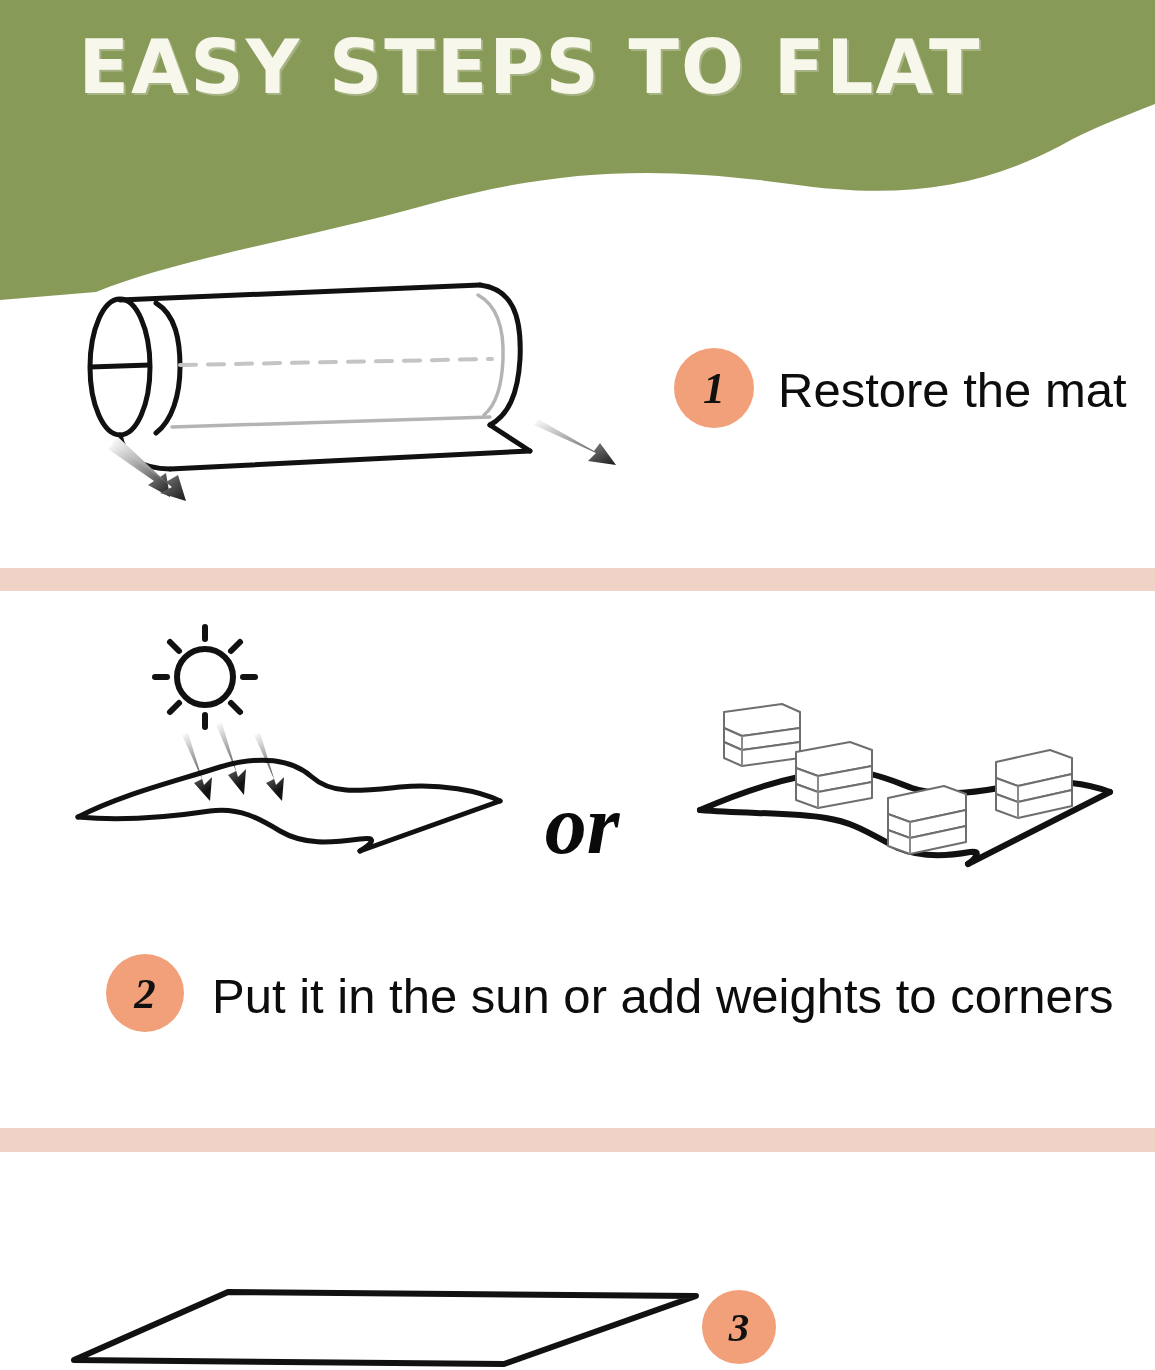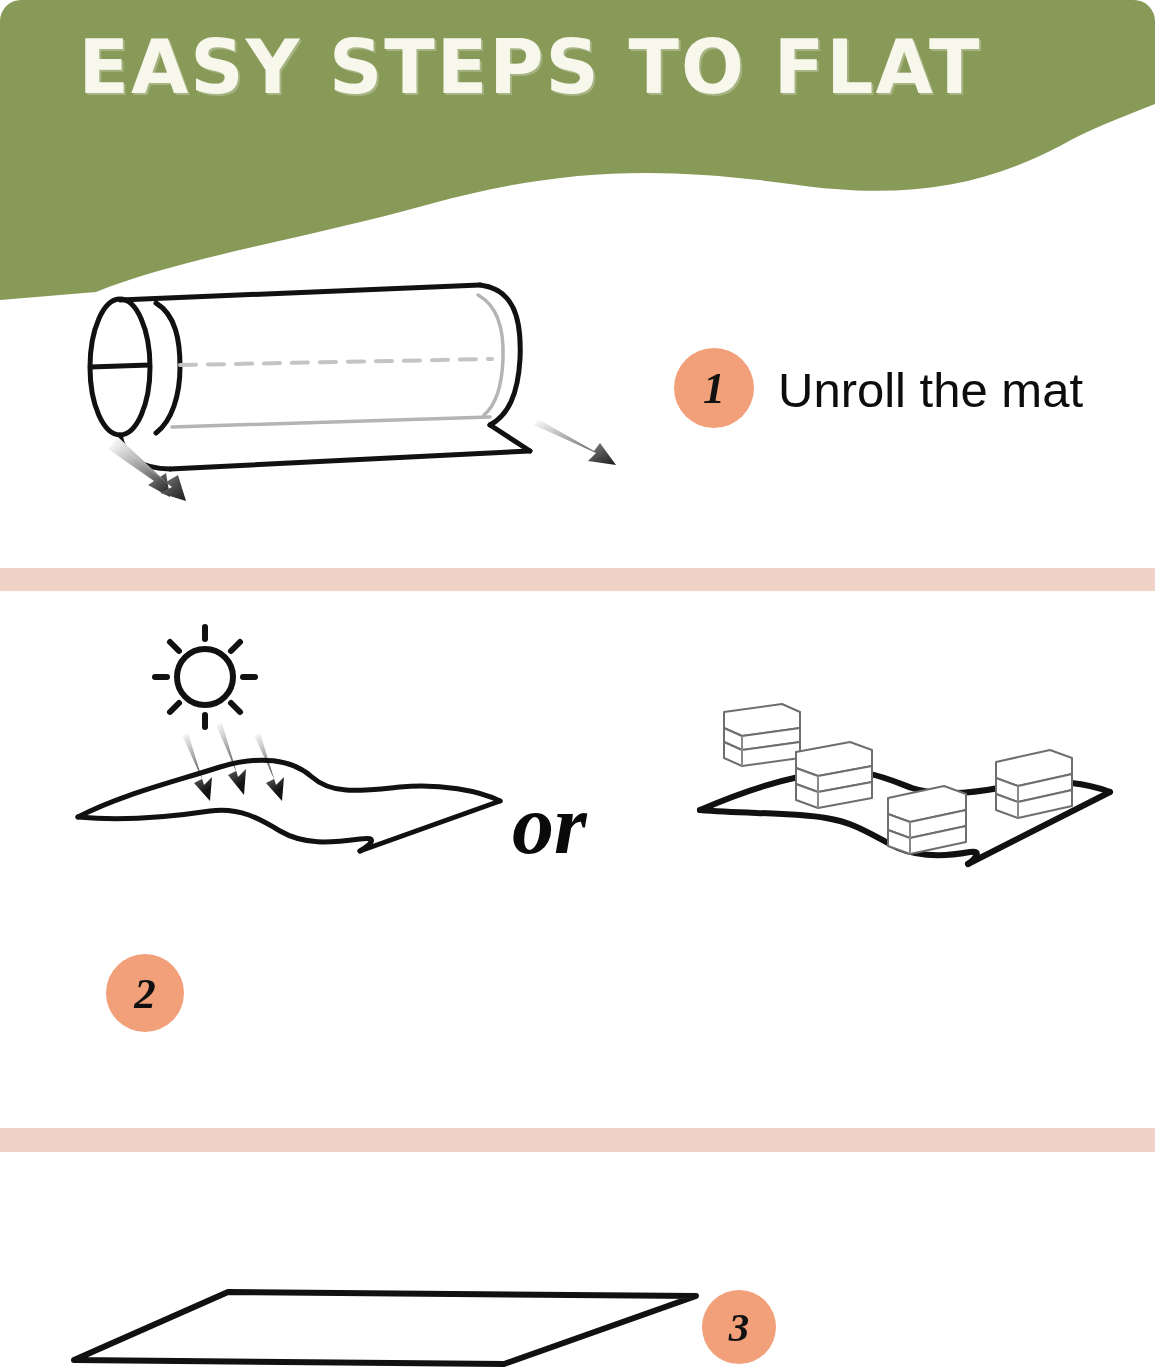--- a/index.html
+++ b/index.html
@@ -7,21 +7,20 @@
     padding: 0;
     background: #ffffff;
   }
   #page {
     position: relative;
     width: 1155px;
     height: 1370px;
     background: #ffffff;
     overflow: hidden;
     font-family: "Liberation Sans", sans-serif;
-    border-radius: 21px;
   }
 
   
   .header-shape {
     position: absolute;
     left: 0;
     top: 0;
     width: 1155px;
     height: 300px;
   }
@@ -76,21 +75,21 @@
   #badge-2 { left: 106px; top: 954px; width: 78px; height: 78px; font-size: 43px; }
   #label-2 { left: 212px; top: 968px; font-size: 49px; }
 
   #badge-3 { left: 702px; top: 1290px; width: 74px; height: 74px; font-size: 41px; }
   #label-3 { left: 822px; top: 1302px; font-size: 49px; }
 
   
   .illus { position: absolute; }
   #illus-roll     { left: 60px;  top: 255px;  width: 620px;  height: 260px; }
   #illus-sun      { left: 60px;  top: 605px;  width: 480px;  height: 290px; }
-  #illus-or       { left: 512px; top: 783px;  width: 140px;  height: 95px;  }
+  #illus-or       { left: 512px; top: 783px;  width: 140px;  height: 95px; text-align: center;  }
   #illus-weights  { left: 690px; top: 680px;  width: 440px;  height: 200px; }
   #illus-flat     { left: 60px;  top: 1278px; width: 650px;  height: 92px;  }
 
   .or-text {
     font-family: "Liberation Serif", serif;
     font-weight: bold;
     font-style: italic;
     font-size: 84px;
     line-height: 1;
     color: #0a0a0a;
@@ -157,21 +156,21 @@
       <path d="M62,190 L108,224 L96,232 L118,244 L114,220 L102,228 L56,196 Z" fill="url(#gradArrowL)" transform="translate(-8,-2)"></path>
       <path d="M52,188 L112,232 L100,238 L126,246 L118,220 L106,227 L58,182 Z" fill="url(#gradArrowL)"></path>
     </g>
 
     <g>
       <path d="M474,170 L536,198 L528,206 L556,210 L540,188 L534,196 L478,164 Z" fill="url(#gradArrowR)"></path>
     </g>
   </svg>
 
   <div class="badge" id="badge-1">1</div>
-  <div class="step-label" id="label-1">Unroll the mat</div>
+  <div class="step-label" id="label-1">Restore the mat</div>
 
   <div class="divider" id="divider-1"></div>
 
   <svg class="illus" id="illus-sun" viewBox="0 0 480 290">
     <defs>
       <linearGradient id="rayGrad" x1="0" y1="0" x2="0.3" y2="1">
         <stop offset="0%" stop-color="#ffffff"></stop>
         <stop offset="45%" stop-color="#a0a0a0"></stop>
         <stop offset="100%" stop-color="#131313"></stop>
       </linearGradient>
@@ -242,20 +241,21 @@
 
     <g fill="#ffffff" stroke="#6e6e6e" stroke-width="2" stroke-linejoin="round">
       <path d="M306,82 L360,70 L382,78 L382,94 L328,106 L306,98 Z"></path>
       <path d="M306,98 L328,106 L382,94 L382,110 L328,122 L306,114 Z"></path>
       <path d="M306,114 L328,122 L382,110 L382,126 L328,138 L306,130 Z"></path>
       <path d="M328,106 L328,138" stroke="#8a8a8a"></path>
     </g>
   </svg>
 
   <div class="badge" id="badge-2">2</div>
+  <div class="step-label" id="label-2">Put it in the sun or add weights to corners</div>
 
   <div class="divider" id="divider-2"></div>
 
   <svg class="illus" id="illus-flat" viewBox="0 0 650 92">
     <path d="M168,14 L636,18 L444,86 L14,82 Z" fill="#ffffff" stroke="#111111" stroke-width="6" stroke-linejoin="round"></path>
   </svg>
 
   <div class="badge" id="badge-3">3</div>
 
 </div>

